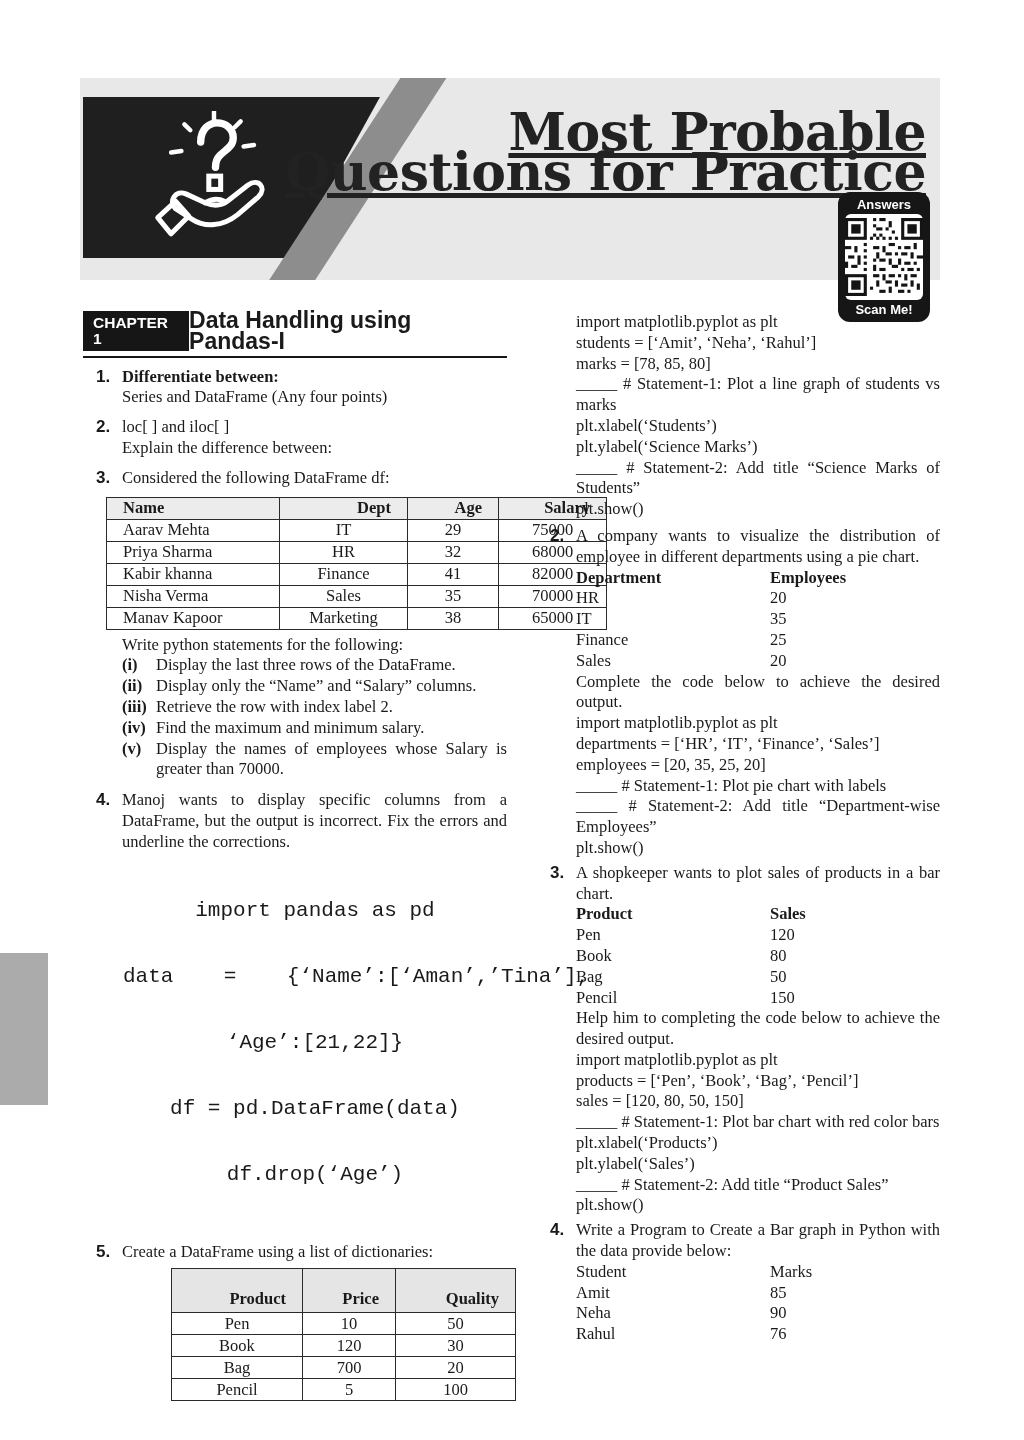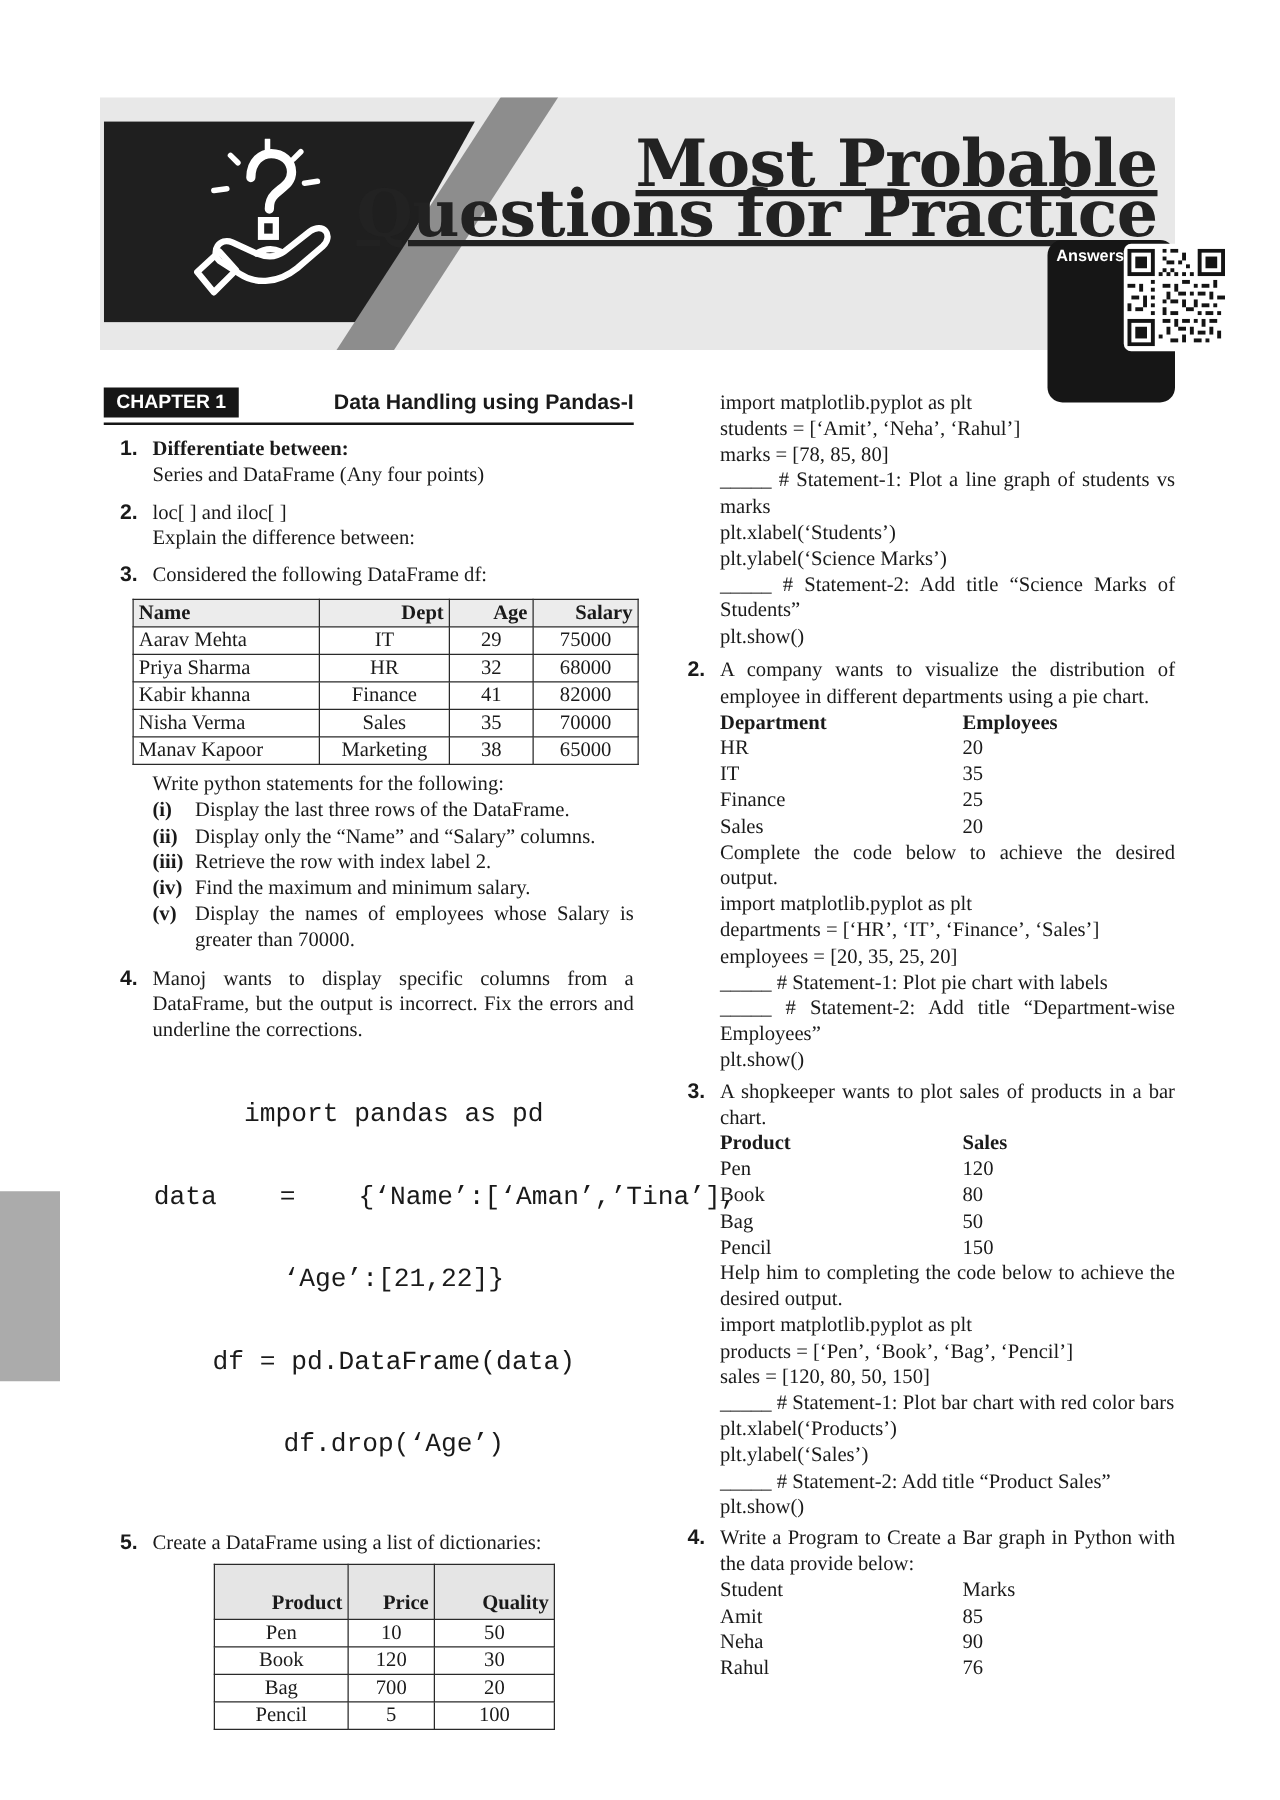--- a/index.html
+++ b/index.html
@@ -11,54 +11,54 @@
   .blackbox{position:absolute;left:3px;top:19px;width:310px;height:161px;background:#1f1f1f;
             clip-path:polygon(0 0,297px 0,208px 161px,0 161px);}
   .stripe{position:absolute;left:323px;top:-4px;width:46px;height:212px;background:#8d8d8d;
           transform:skewX(-33deg);transform-origin:top left;}
   .banner-title{position:absolute;right:14px;top:34px;text-align:right;
                 font-family:"DejaVu Serif",serif;font-weight:700;font-size:52px;line-height:40px;
                 letter-spacing:-0.5px;color:#222;text-decoration:underline;}
   .idea-svg{position:absolute;left:52px;top:14px;}
 
   
-  .qr-badge{position:absolute;left:838px;top:192px;width:102px;height:130px;background:#161616;
+  .qr-badge{position:absolute;left:838px;top:192px;width:92px;height:130px;background:#161616;
             border-radius:12px;box-sizing:border-box;padding:3px 7px;z-index:5;
-            display:flex;}
+            display:flex;flex-direction:column;}
   .qr-label{color:#fff;font-family:"Liberation Sans",sans-serif;font-weight:700;font-size:13px;
             text-align:center;line-height:19px;}
   .qr-panel{background:#fff;border-radius:6px;height:86px;display:flex;align-items:center;justify-content:center;}
 
   
   .side-tab{position:absolute;left:0;top:953px;width:48px;height:152px;background:#ababab;}
 
   
   .col{position:absolute;font-size:16.5px;line-height:20.8px;}
   .col-left{left:83px;top:310px;width:424px;}
   .col-right{left:537px;top:312px;width:403px;}
 
   .chapter-row{display:flex;justify-content:space-between;align-items:center;
                border-bottom:2.5px solid #161616;padding-bottom:4px;}
   .chapter-label{background:#161616;color:#fff;font-family:"Liberation Sans",sans-serif;
                  font-weight:700;font-size:15.5px;line-height:16px;padding:4px 10px 4px 10px;}
-  .chapter-title{font-family:"Liberation Sans",sans-serif;font-weight:700;font-size:17px;}
+  .chapter-title{font-family:"Liberation Sans",sans-serif;font-weight:700;font-size:23px;}
 
   .q{display:flex;margin-top:9px;}
   .qnum{flex:none;width:26px;margin-left:13px;font-family:"Liberation Sans",sans-serif;
         font-weight:700;font-size:17px;line-height:20.8px;}
   .qbody{flex:1;text-align:justify;}
   .bold{font-weight:700;}
 
   .li{display:flex;}
   .li-label{flex:none;width:34px;font-weight:700;}
   .li-text{flex:1;text-align:justify;}
 
   
   table{border-collapse:collapse;table-layout:fixed;font-size:16.5px;}
-  td,th{border:1.6px solid #2a2a2a;padding:0 4px;height:21px;line-height:20px;
+  td,th{border:1.6px solid #2a2a2a;padding:0 16px;height:21px;line-height:20px;
         text-align:center;font-weight:400;overflow:hidden;margin-top:11px;}
   th{font-weight:700;background:#ececec;text-align:right;}
   .al{text-align:left;}
   .dftable{width:368px;margin:8px 0 5px 23px;}
   .dftable .c0{width:140px;} .dftable .c1{width:95px;} .dftable .c2{width:58px;} .dftable .c3{width:75px;}
   .ptable{width:245px;margin:6px 0 0 88px;}
   .ptable .c0{width:98px;} .ptable .c1{width:60px;} .ptable .c2{width:87px;}
   .ptable th{height:40px;vertical-align:bottom;padding-bottom:3px;background:#e5e5e5;}
 
   

